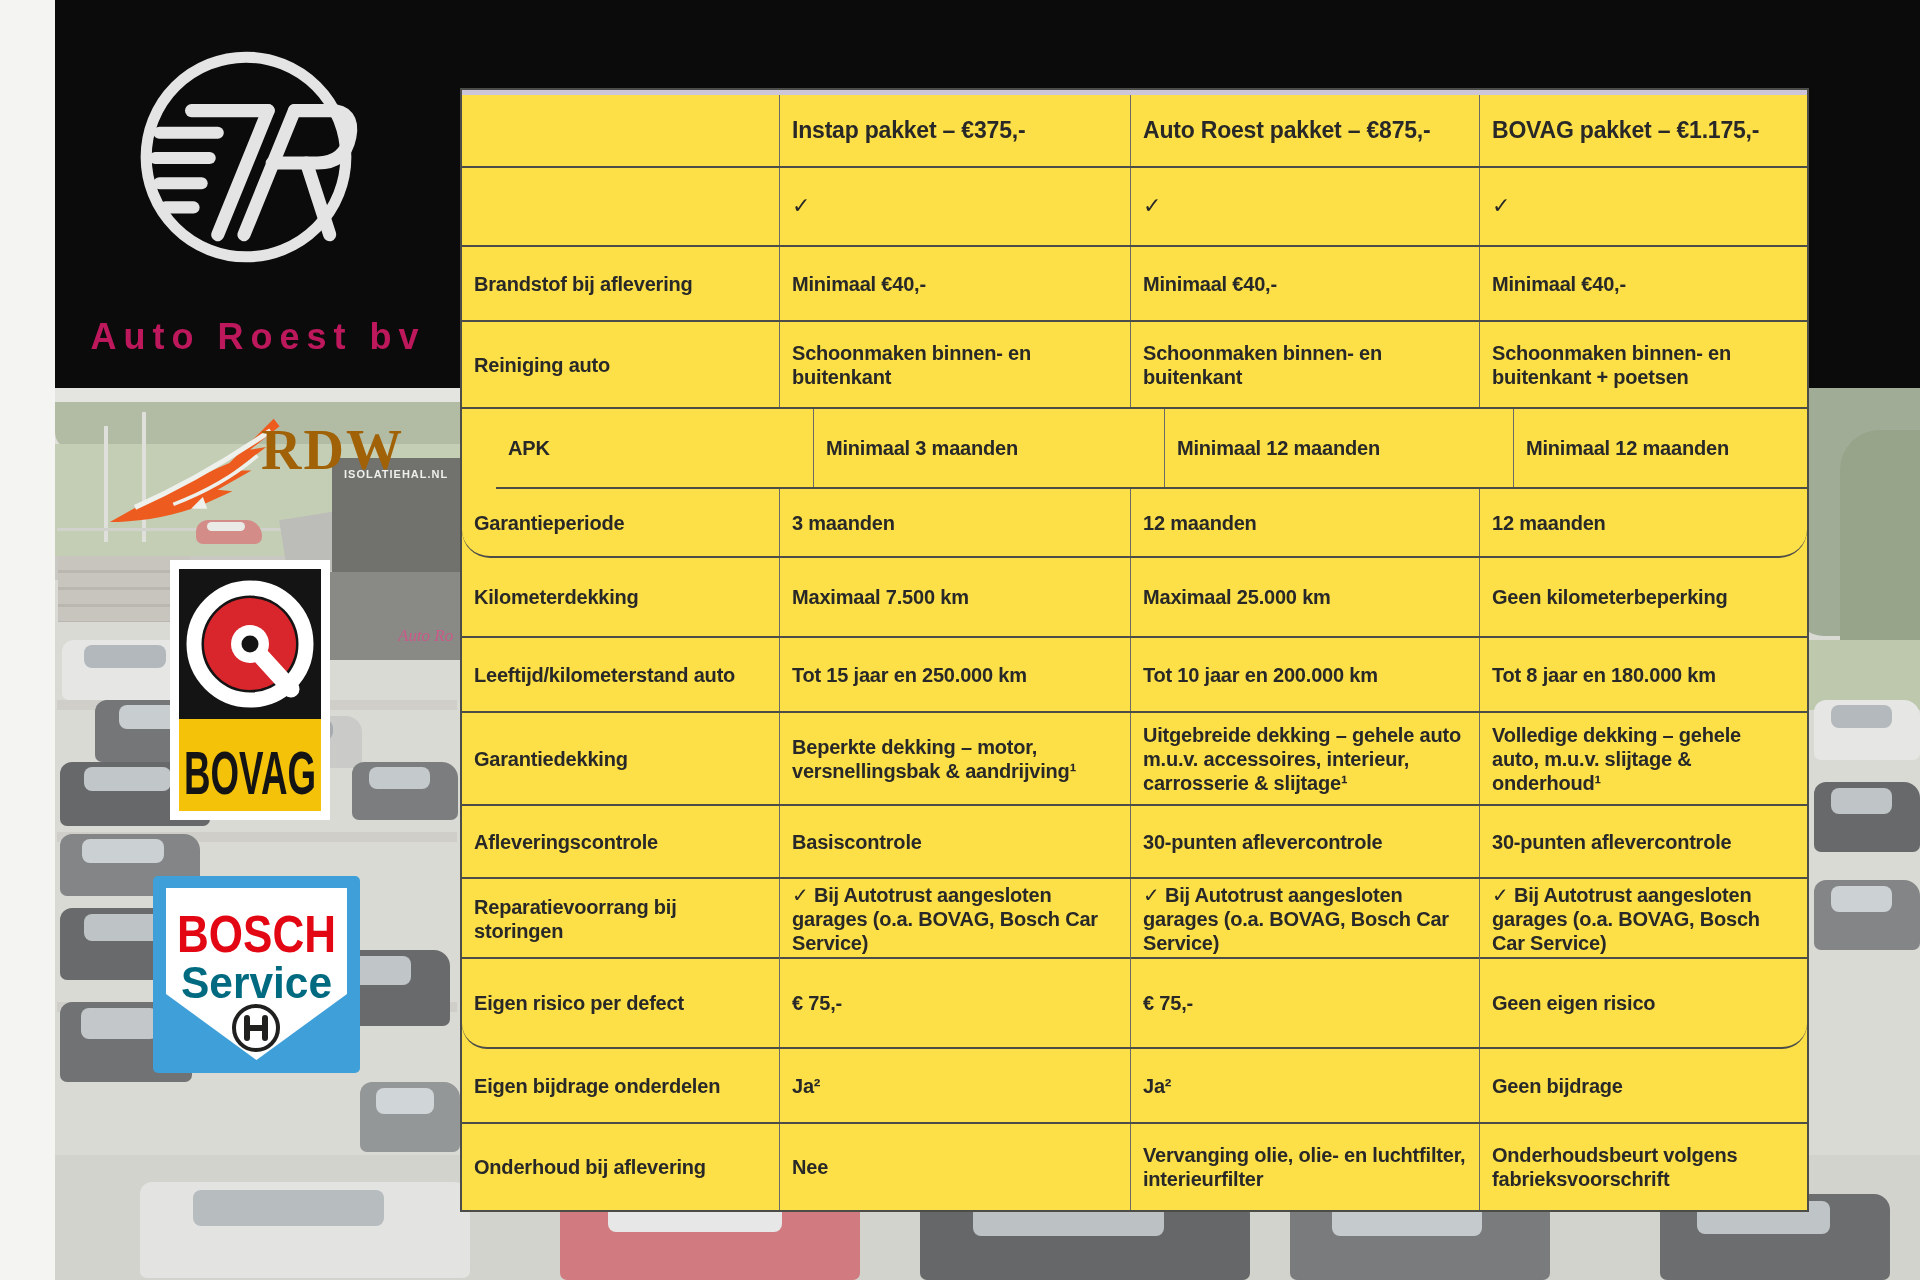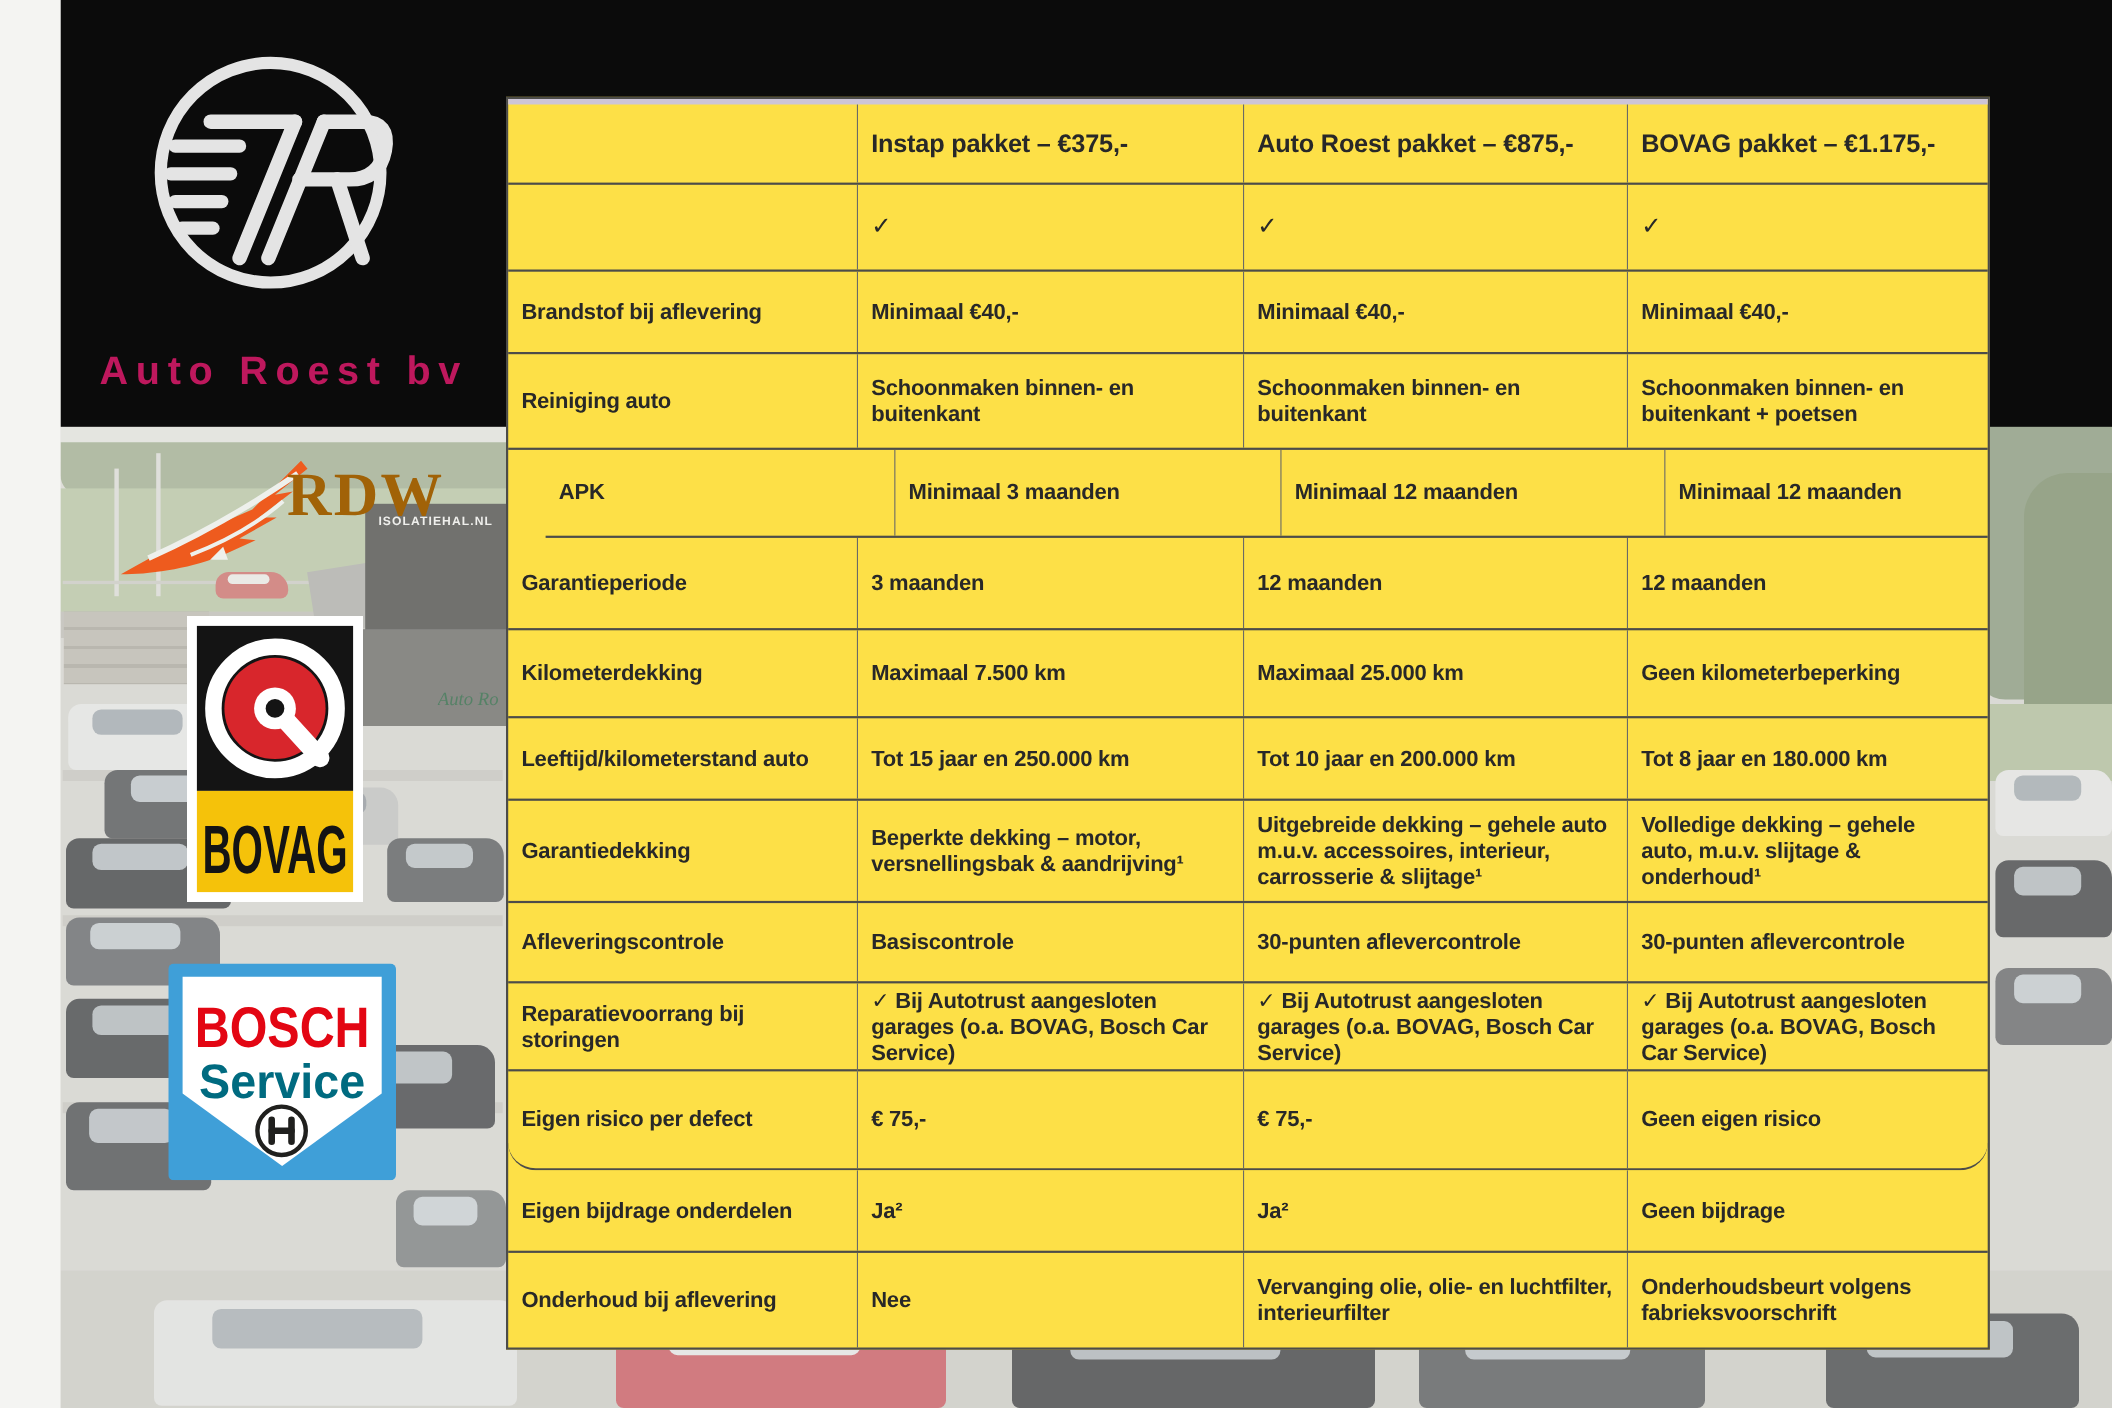--- a/index.html
+++ b/index.html
@@ -18,21 +18,21 @@
   .pave-line{background:#c2c1bb;height:10px;}
   .pave-dark{left:55px;top:1155px;width:1865px;height:125px;background:#c8c7c1;}
   .pole{background:#d9d9d4;width:4px;}
   .racks{left:58px;top:556px;width:132px;height:66px;
     background:repeating-linear-gradient(#b7b3aa 0 14px,#a39f96 14px 17px);}
   .bld-hi{left:332px;top:458px;width:134px;height:120px;background:#3b3b39;}
   .bld-roof{left:282px;top:498px;width:280px;height:58px;background:#a6a6a2;transform:rotate(-9deg);}
   .bld-low{left:330px;top:572px;width:132px;height:88px;background:#5d5d5a;}
   .bld-sign{left:344px;top:468px;width:118px;height:16px;color:#efefec;font-size:11px;
     font-weight:bold;letter-spacing:1px;overflow:hidden;white-space:nowrap;}
-  .bld-sign2{left:398px;top:626px;width:64px;color:#14532d;font-size:17px;font-style:italic;
+  .bld-sign2{left:398px;top:626px;width:64px;color:#be185d;font-size:17px;font-style:italic;
     font-family:"Liberation Serif",serif;overflow:hidden;white-space:nowrap;}
   .rtrees{left:1795px;top:386px;width:125px;height:250px;background:#7e9071;border-radius:0 0 0 28px;}
   .rtrees2{left:1840px;top:430px;width:80px;height:260px;background:#71845f;border-radius:40px 0 0 40px;}
   .rgrass{left:1800px;top:640px;width:120px;height:70px;background:#a9b893;}
   .wash{left:0;top:318px;width:1920px;height:962px;background:rgba(240,240,236,.30);}
   .car{position:absolute;border-radius:12px 16px 7px 7px;}
   .car .glass{position:absolute;top:8%;left:16%;width:58%;height:38%;border-radius:8px;}
 
   
   #band{left:55px;top:0;width:1865px;height:388px;background:#0b0b0b;z-index:2;}
@@ -240,21 +240,21 @@
       <div class="cell">Schoonmaken binnen- en buitenkant + poetsen</div>
     </div>
 
     <div class="t-row" style="height:80px;margin-left:34px;">
       <div class="cell">APK</div>
       <div class="cell">Minimaal 3 maanden</div>
       <div class="cell">Minimaal 12 maanden</div>
       <div class="cell">Minimaal 12 maanden</div>
     </div>
 
-    <div class="t-row" style="height:84px;">
+    <div class="t-row" style="height:69px;border-radius:28px;">
       <div class="cell">Garantieperiode</div>
       <div class="cell">3 maanden</div>
       <div class="cell">12 maanden</div>
       <div class="cell">12 maanden</div>
     </div>
 
     <div class="t-row" style="height:80px;">
       <div class="cell">Kilometerdekking</div>
       <div class="cell">Maximaal 7.500 km</div>
       <div class="cell">Maximaal 25.000 km</div>

